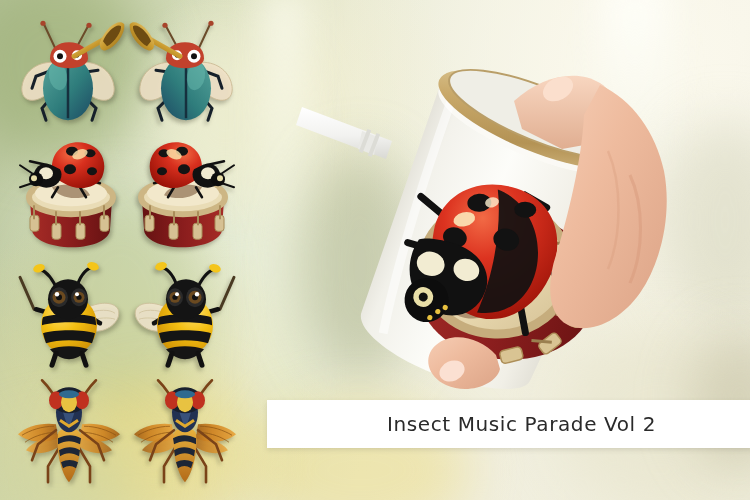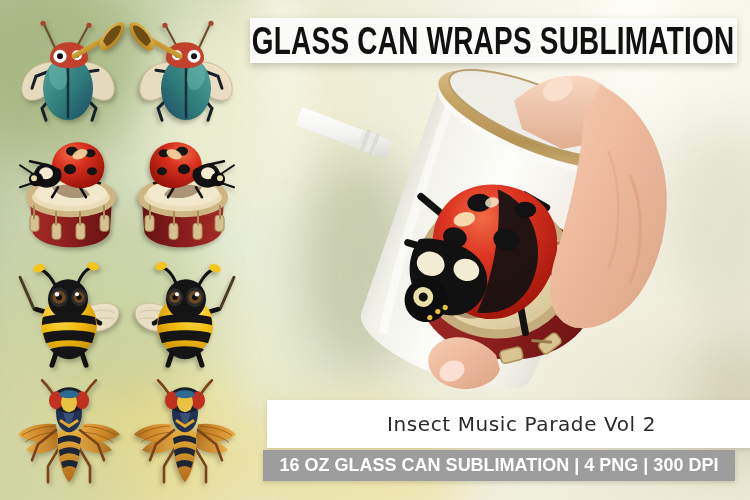--- a/index.html
+++ b/index.html
@@ -629,25 +629,19 @@
         <path d="M46 48 L55 54 L64 48" stroke="#e0a92f" stroke-width="3" fill="none"></path>
         <ellipse cx="55" cy="28" rx="17" ry="13" fill="#19202e"></ellipse>
         <ellipse cx="42" cy="28" rx="7" ry="9" fill="#c0311f"></ellipse>
         <ellipse cx="68" cy="28" rx="7" ry="9" fill="#c0311f"></ellipse>
         <ellipse cx="55" cy="30" rx="8" ry="10" fill="#e8c241"></ellipse>
         <ellipse cx="55" cy="22" rx="10" ry="4" fill="#2f6a90"></ellipse>
       </svg>
     </div>
   </div>
 
-  <div class="title-bar">
-    <div class="title-text">GLASS CAN WRAPS SUBLIMATION</div>
-  </div>
 
   <div class="subtitle-bar">
     <div class="subtitle-text">Insect Music Parade Vol 2</div>
   </div>
 
-  <div class="specs-bar">
-    <div class="specs-text">16 OZ GLASS CAN SUBLIMATION | 4 PNG | 300 DPI</div>
-  </div>
 
 </div>
 
 </body></html>

